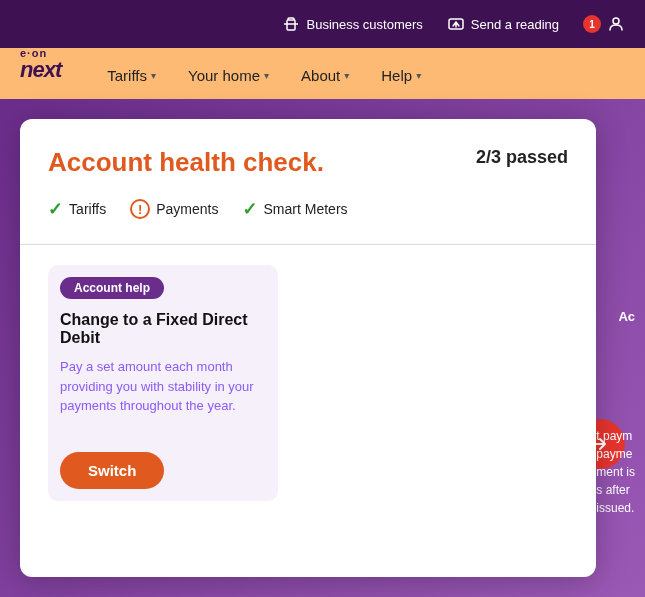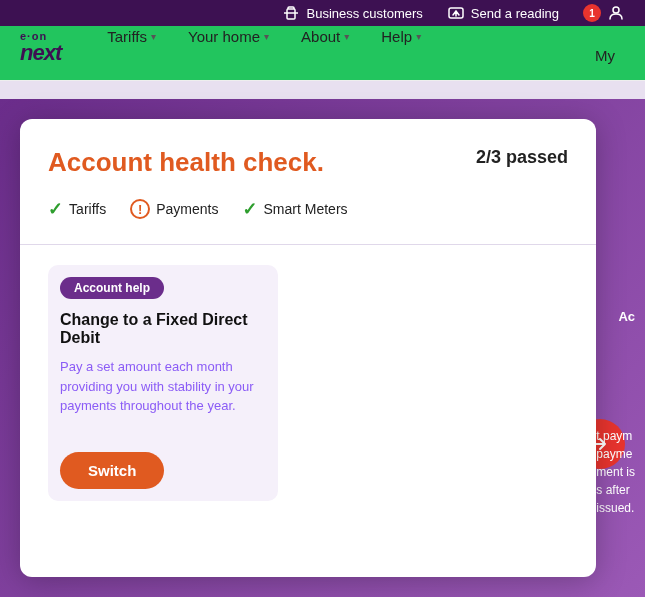--- a/index.html
+++ b/index.html
@@ -8,21 +8,21 @@
       width: 645px;
       height: 597px;
       overflow: hidden;
       position: relative;
       background: #e8e0f0;
     }
 
     
     .top-bar {
       background: #3d1152;
-      height: 26px;
+      height: 48px;
       display: flex;
       align-items: center;
       justify-content: flex-end;
       padding: 0 20px;
       gap: 24px;
     }
     .top-bar-item {
       display: flex;
       align-items: center;
       gap: 6px;
@@ -45,25 +45,25 @@
       height: 18px;
       font-size: 10px;
       display: flex;
       align-items: center;
       justify-content: center;
       font-weight: bold;
     }
 
     
     .nav-bar {
-      background: #22c55e;
+      background: #fdba74;
       height: 55px;
       display: flex;
-      align-items: flex-end;
-      padding: 16px 20px;
+      align-items: flex-start;
+      padding: 0 20px;
       border-bottom: 1px solid #eee;
       gap: 0;
     }
     .logo {
       margin-right: 30px;
     }
     .logo-text {
       display: flex;
       flex-direction: column;
       line-height: 1;

